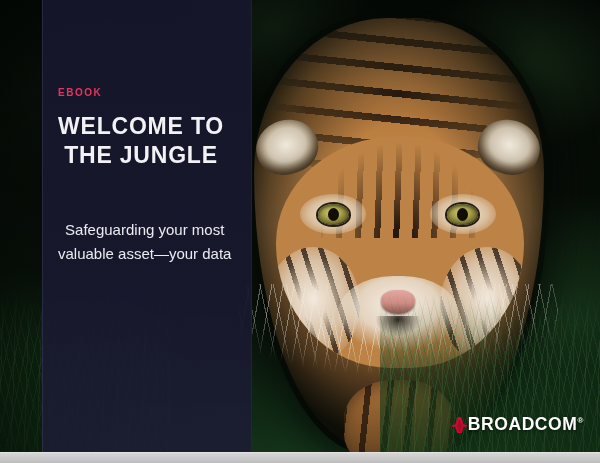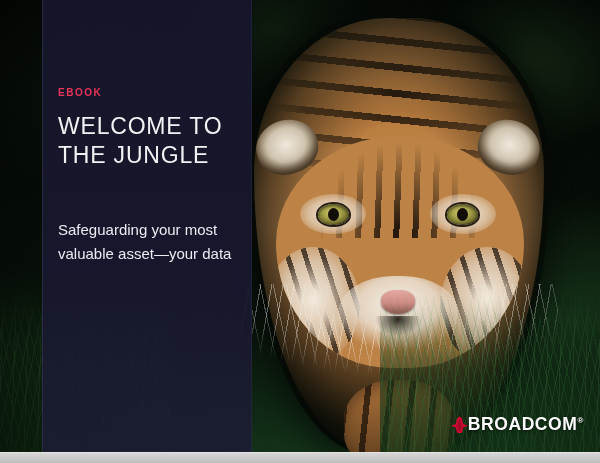--- a/index.html
+++ b/index.html
@@ -288,20 +288,21 @@
   .panel {
     position: absolute;
     left: 42px;
     top: 0;
     width: 210px;
     height: 452px;
     background: linear-gradient(180deg, rgba(22,22,44,0.955) 0%, rgba(24,24,46,0.935) 62%, rgba(28,28,52,0.885) 100%);
     border-left: 1px solid rgba(90,90,130,0.28);
     border-right: 1px solid rgba(70,70,110,0.20);
     box-sizing: border-box;
+    text-align: center;
   }
 
   .panel-inner {
     position: absolute;
     left: 15px;
     right: 10px;
     top: 0;
     bottom: 0;
   }
 
@@ -313,21 +314,21 @@
     letter-spacing: 1.5px;
     color: #e8335a;
     line-height: 1;
   }
 
   .headline {
     position: absolute;
     top: 112px;
     margin: 0;
     font-size: 23px;
-    font-weight: normal;
+    font-weight: bold;
     letter-spacing: 0.8px;
     line-height: 1.28;
     color: #f2f2f5;
     white-space: pre-line;
   }
 
   .subhead {
     position: absolute;
     top: 218px;
     margin: 0;

